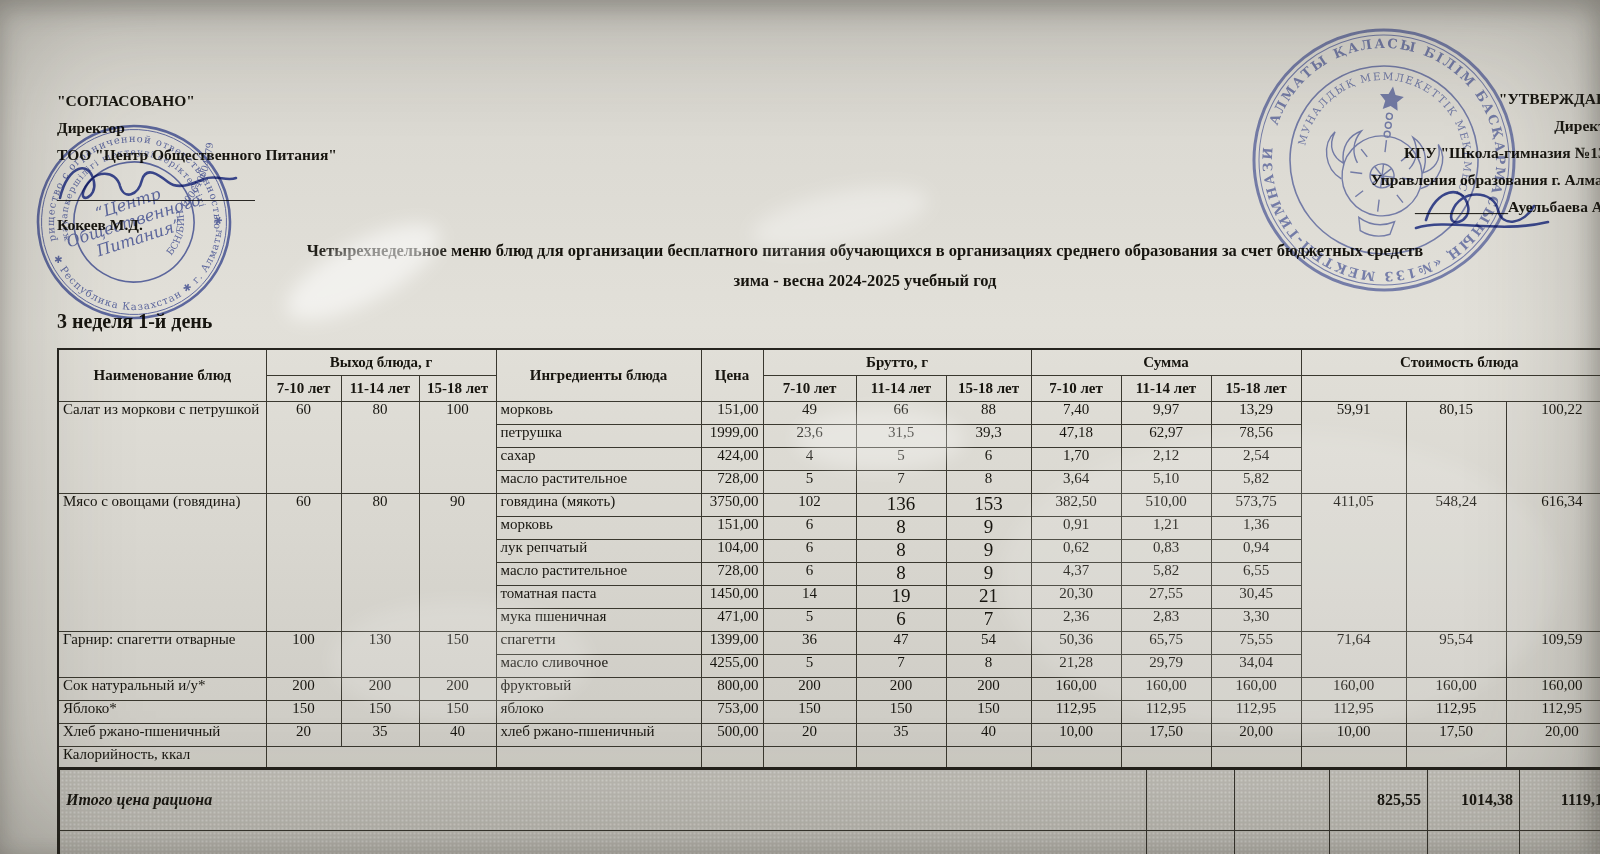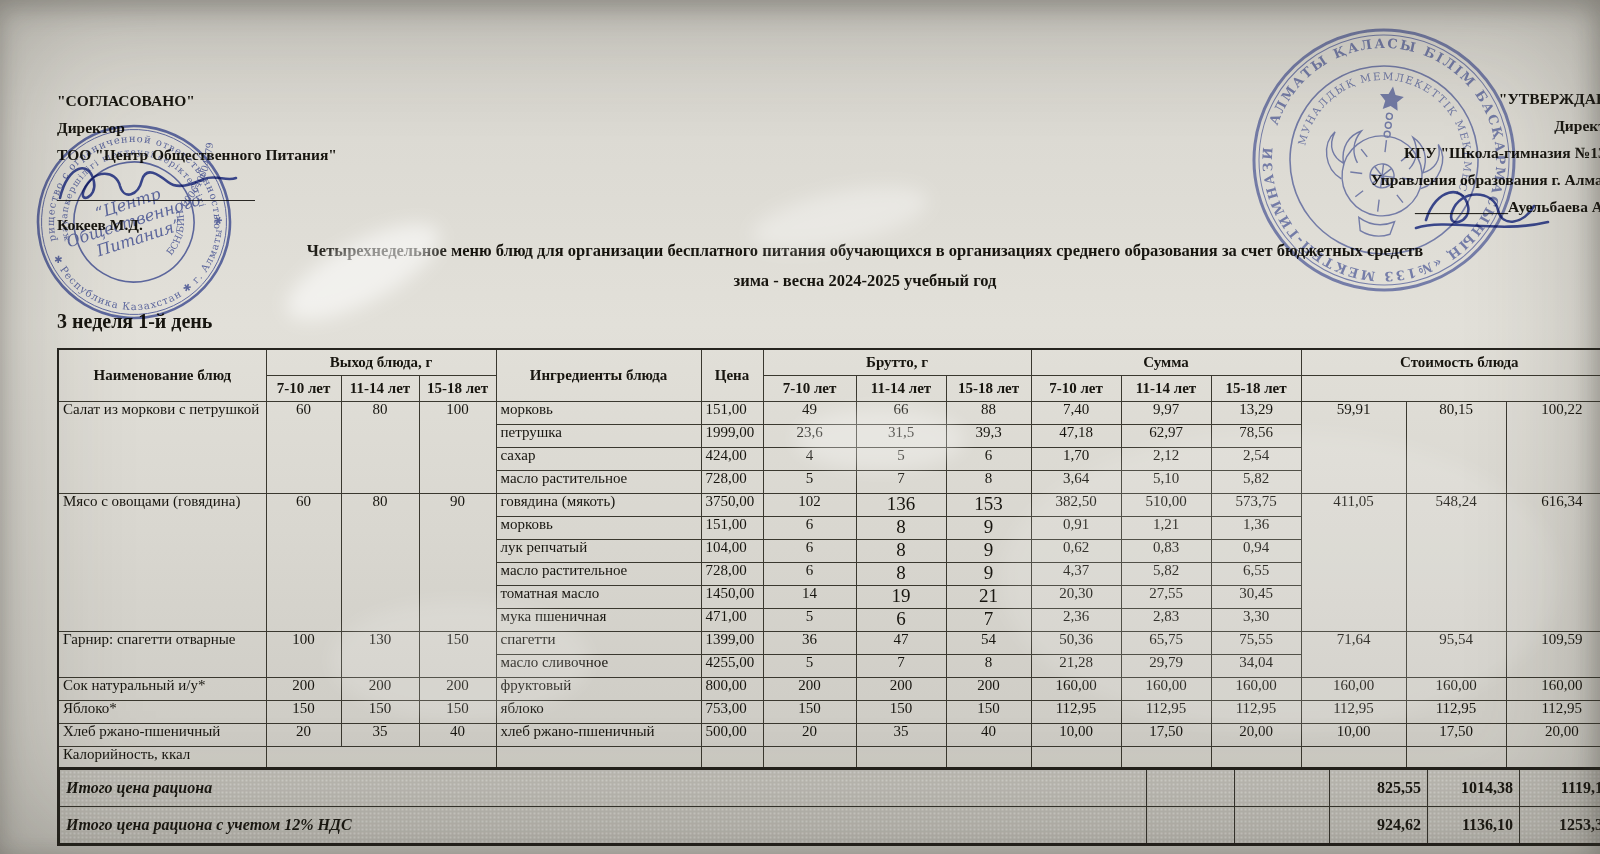--- a/index.html
+++ b/index.html
@@ -23,27 +23,27 @@
   .right-block div{margin-bottom:9px;white-space:nowrap;}
 
   table.menu{border-collapse:collapse;table-layout:fixed;position:absolute;left:57px;top:348px;width:1560px;
        font-size:15px;border:2.5px solid #26241f;}
   table.menu td, table.menu th{border:1.5px solid #3a382f;padding:0 4px;height:22px;line-height:1.05;
        overflow:hidden;vertical-align:top;font-weight:normal;}
   table.menu th{font-weight:bold;text-align:center;vertical-align:middle;height:25px;}
   td.dish{white-space:normal;text-align:left;margin-top:19px;}
   td.bold-name{font-weight:bold;font-family:Liberation Serif, serif;}
   td.center{text-align:center;}
-  td.right{text-align:left;}
+  td.right{text-align:right;}
   td.ing{white-space:nowrap;}
   td.bb{font-weight:bold;font-size:19px;}
 
   table.totals{border-collapse:collapse;table-layout:fixed;position:absolute;left:57px;top:767px;width:1560px;
        font-size:16px;border:3px solid #22201b;}
-  table.totals td{border:1.8px solid #33312a;height:36px;vertical-align:middle;padding:0 6px;
+  table.totals td{border:1.8px solid #33312a;height:36px;vertical-align:middle;padding:12px 6px;
        background-color:#bab8b1;
        background-image:radial-gradient(rgba(255,255,255,.28) 1px, rgba(0,0,0,0) 1.1px);
        background-size:4px 4px;}
   table.totals td.lbl{font-style:italic;font-weight:bold;}
   table.totals td.val{font-weight:bold;text-align:right;}
 
   .stamp{position:absolute;mix-blend-mode:multiply;pointer-events:none;}
   .week{position:absolute;left:57px;top:310px;font-weight:bold;font-size:20px;}
 </style>
 </head>
@@ -259,21 +259,21 @@
           <td class="ing">масло растительное</td>
           <td class="right">728,00</td>
           <td class="center">6</td>
           <td class="center bb">8</td>
           <td class="center bb">9</td>
           <td class="center">4,37</td>
           <td class="center">5,82</td>
           <td class="center">6,55</td>
         </tr>
         <tr>
-          <td class="ing">томатная масло</td>
+          <td class="ing">томатная паста</td>
           <td class="right">1450,00</td>
           <td class="center">14</td>
           <td class="center bb">19</td>
           <td class="center bb">21</td>
           <td class="center">20,30</td>
           <td class="center">27,55</td>
           <td class="center">30,45</td>
         </tr>
         <tr>
           <td class="ing">мука пшеничная</td>

